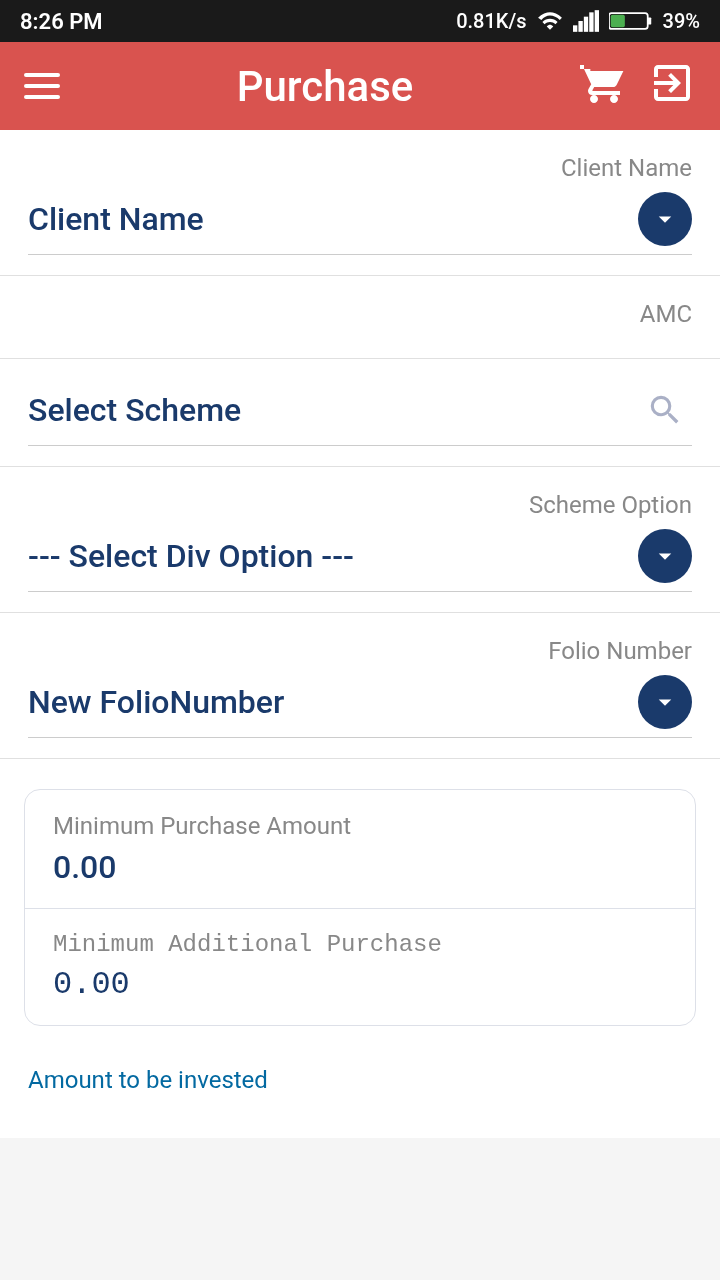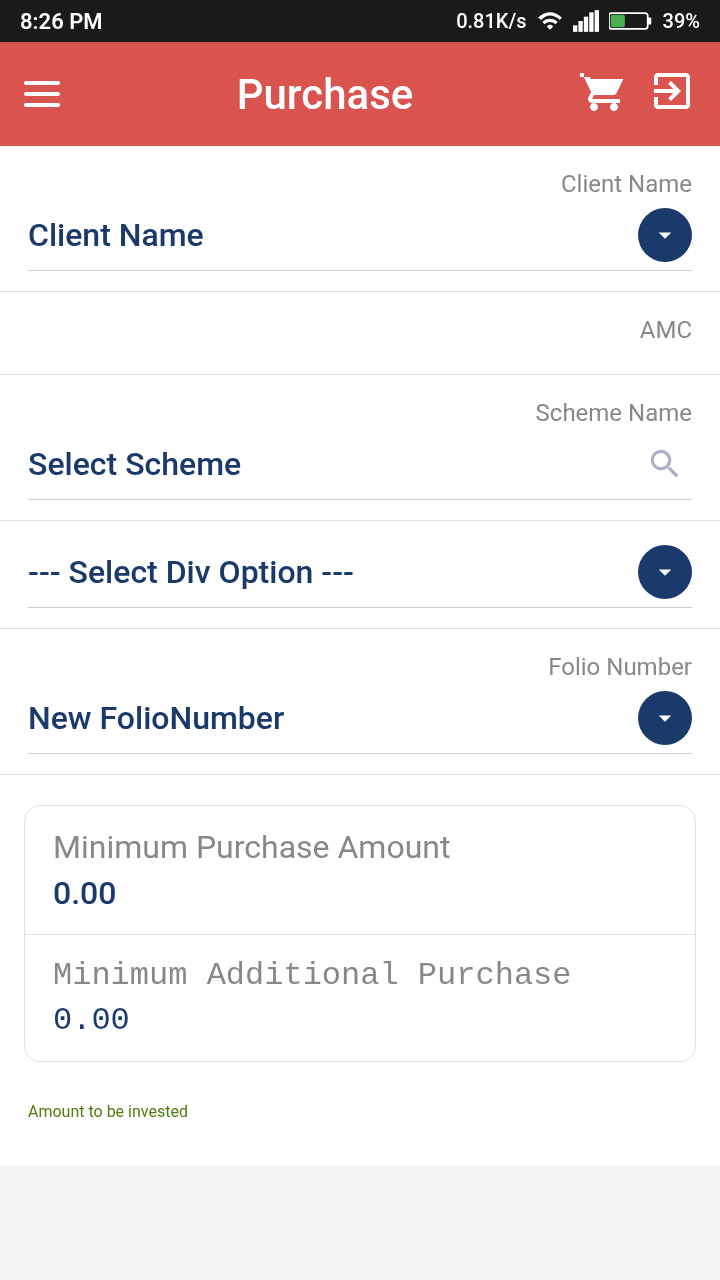--- a/index.html
+++ b/index.html
@@ -26,21 +26,21 @@
       color: #fff;
       font-size: 22px;
       font-weight: 500;
     }
     .status-left { font-weight: 600; }
     .status-right { display: flex; align-items: center; gap: 10px; font-size: 20px; text-align: center; }
 
     
     .app-bar {
       width: 100%;
-      height: 104px;
+      height: 88px;
       background: #d9534f;
       display: flex;
       align-items: center;
       padding: 0 24px;
       gap: 24px;
     }
     .app-bar-title {
       flex: 1;
       color: #fff;
       font-size: 42px;
@@ -145,35 +145,35 @@
       background: #fff;
     }
     .info-card-row {
       padding: 22px 28px;
     }
     .info-card-row + .info-card-row {
       border-top: 1.5px solid #dde0e8;
       font-family: Liberation Mono, monospace;
     }
     .info-card-label {
-      font-size: 32px;
+      font-size: 24px;
       color: #888;
       margin-bottom: 8px;
     }
     .info-card-value {
       font-size: 32px;
       color: #1a3a6b;
       font-weight: 500;
     }
 
     
     .amount-label {
       padding: 10px 28px 4px 28px;
-      font-size: 16px;
-      color: #4d7c0f;
+      font-size: 24px;
+      color: #0369a1;
     }
   </style>
 </head>
 <body>
 
 <div class="status-bar">
   <span class="status-left">8:26 PM</span>
   <div class="status-right">
     <span>0.81K/s</span>
 
@@ -233,32 +233,32 @@
         </svg>
       </div>
     </div>
   </div>
 
   <div class="field-group">
     <div class="field-label">AMC</div>
   </div>
 
   <div class="field-group">
-    <div class="field-label">Scheme Name</div>
     <div class="field-row">
       <span class="field-value placeholder">Select Scheme</span>
       <div class="search-icon-wrap">
         <svg viewBox="0 0 24 24">
           <path d="M15.5 14h-.79l-.28-.27A6.471 6.471 0 0 0 16 9.5 6.5 6.5 0 1 0 9.5 16c1.61 0 3.09-.59 4.23-1.57l.27.28v.79l5 4.99L20.49 19l-4.99-5zm-6 0C7.01 14 5 11.99 5 9.5S7.01 5 9.5 5 14 7.01 14 9.5 11.99 14 9.5 14z"></path>
         </svg>
       </div>
     </div>
   </div>
 
   <div class="field-group">
+    <div class="field-label">Scheme Option</div>
     <div class="field-row">
       <span class="field-value">--- Select Div Option ---</span>
       <div class="dropdown-btn">
         <svg viewBox="0 0 24 24">
           <path d="M7 10l5 5 5-5z"></path>
         </svg>
       </div>
     </div>
   </div>
 

